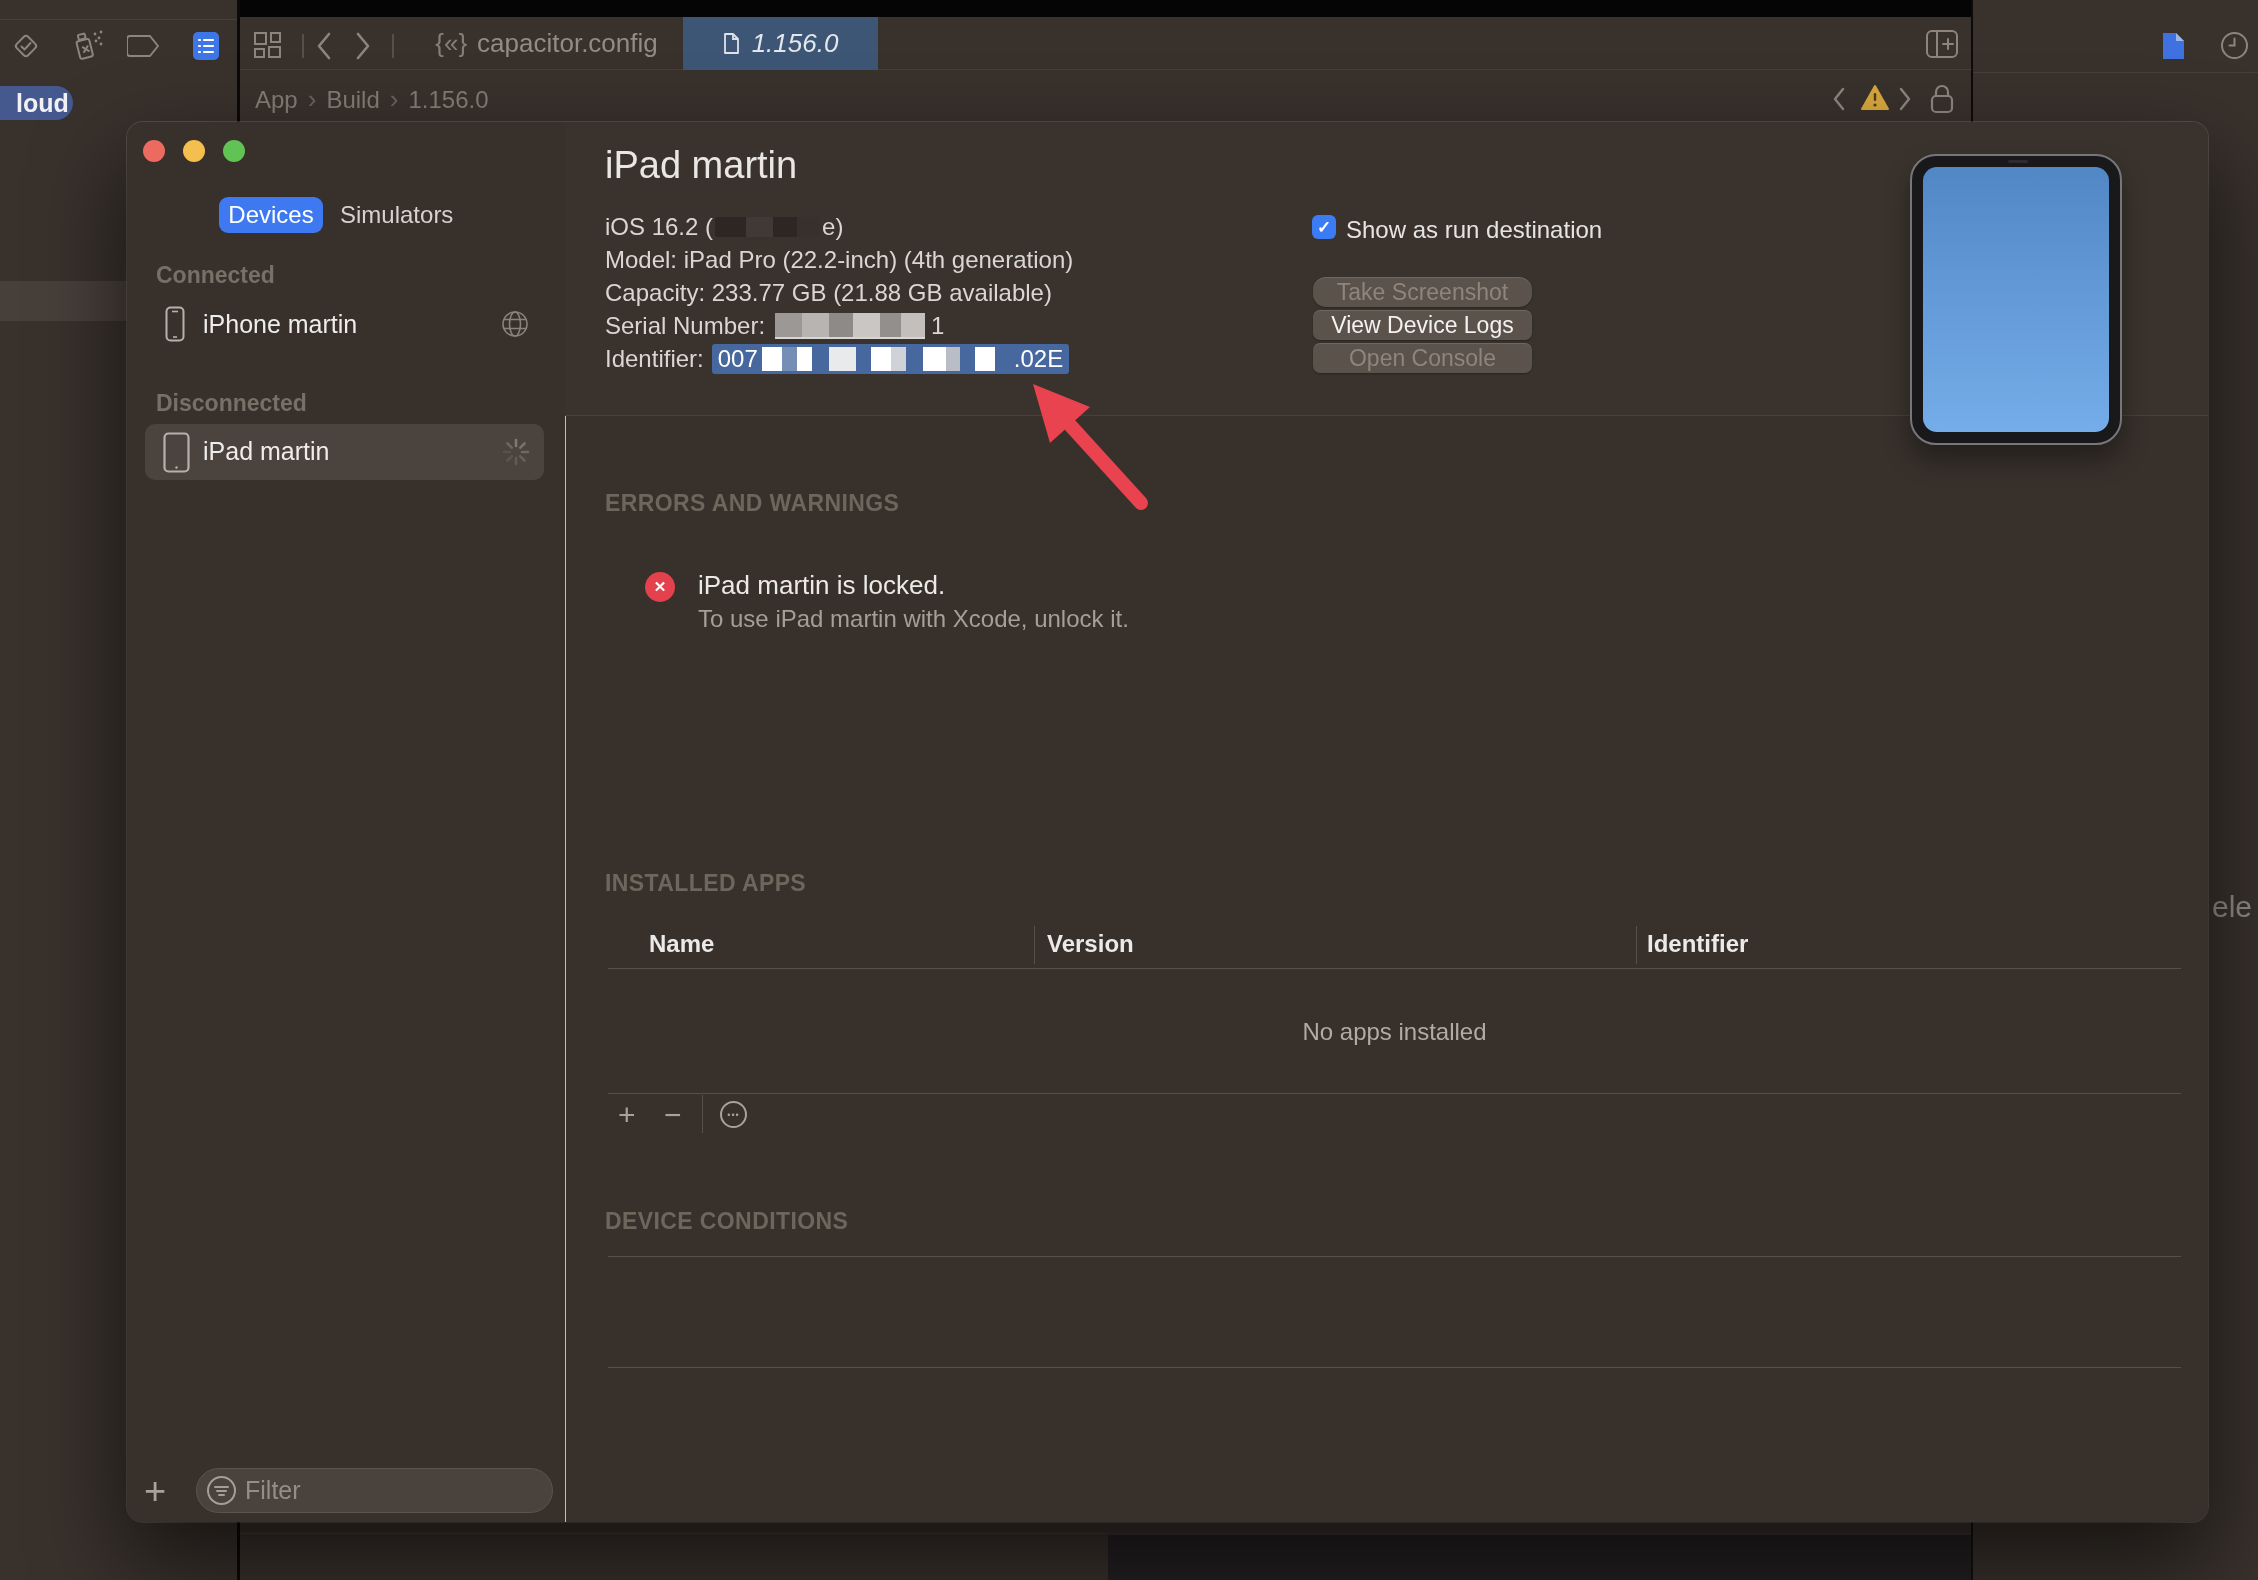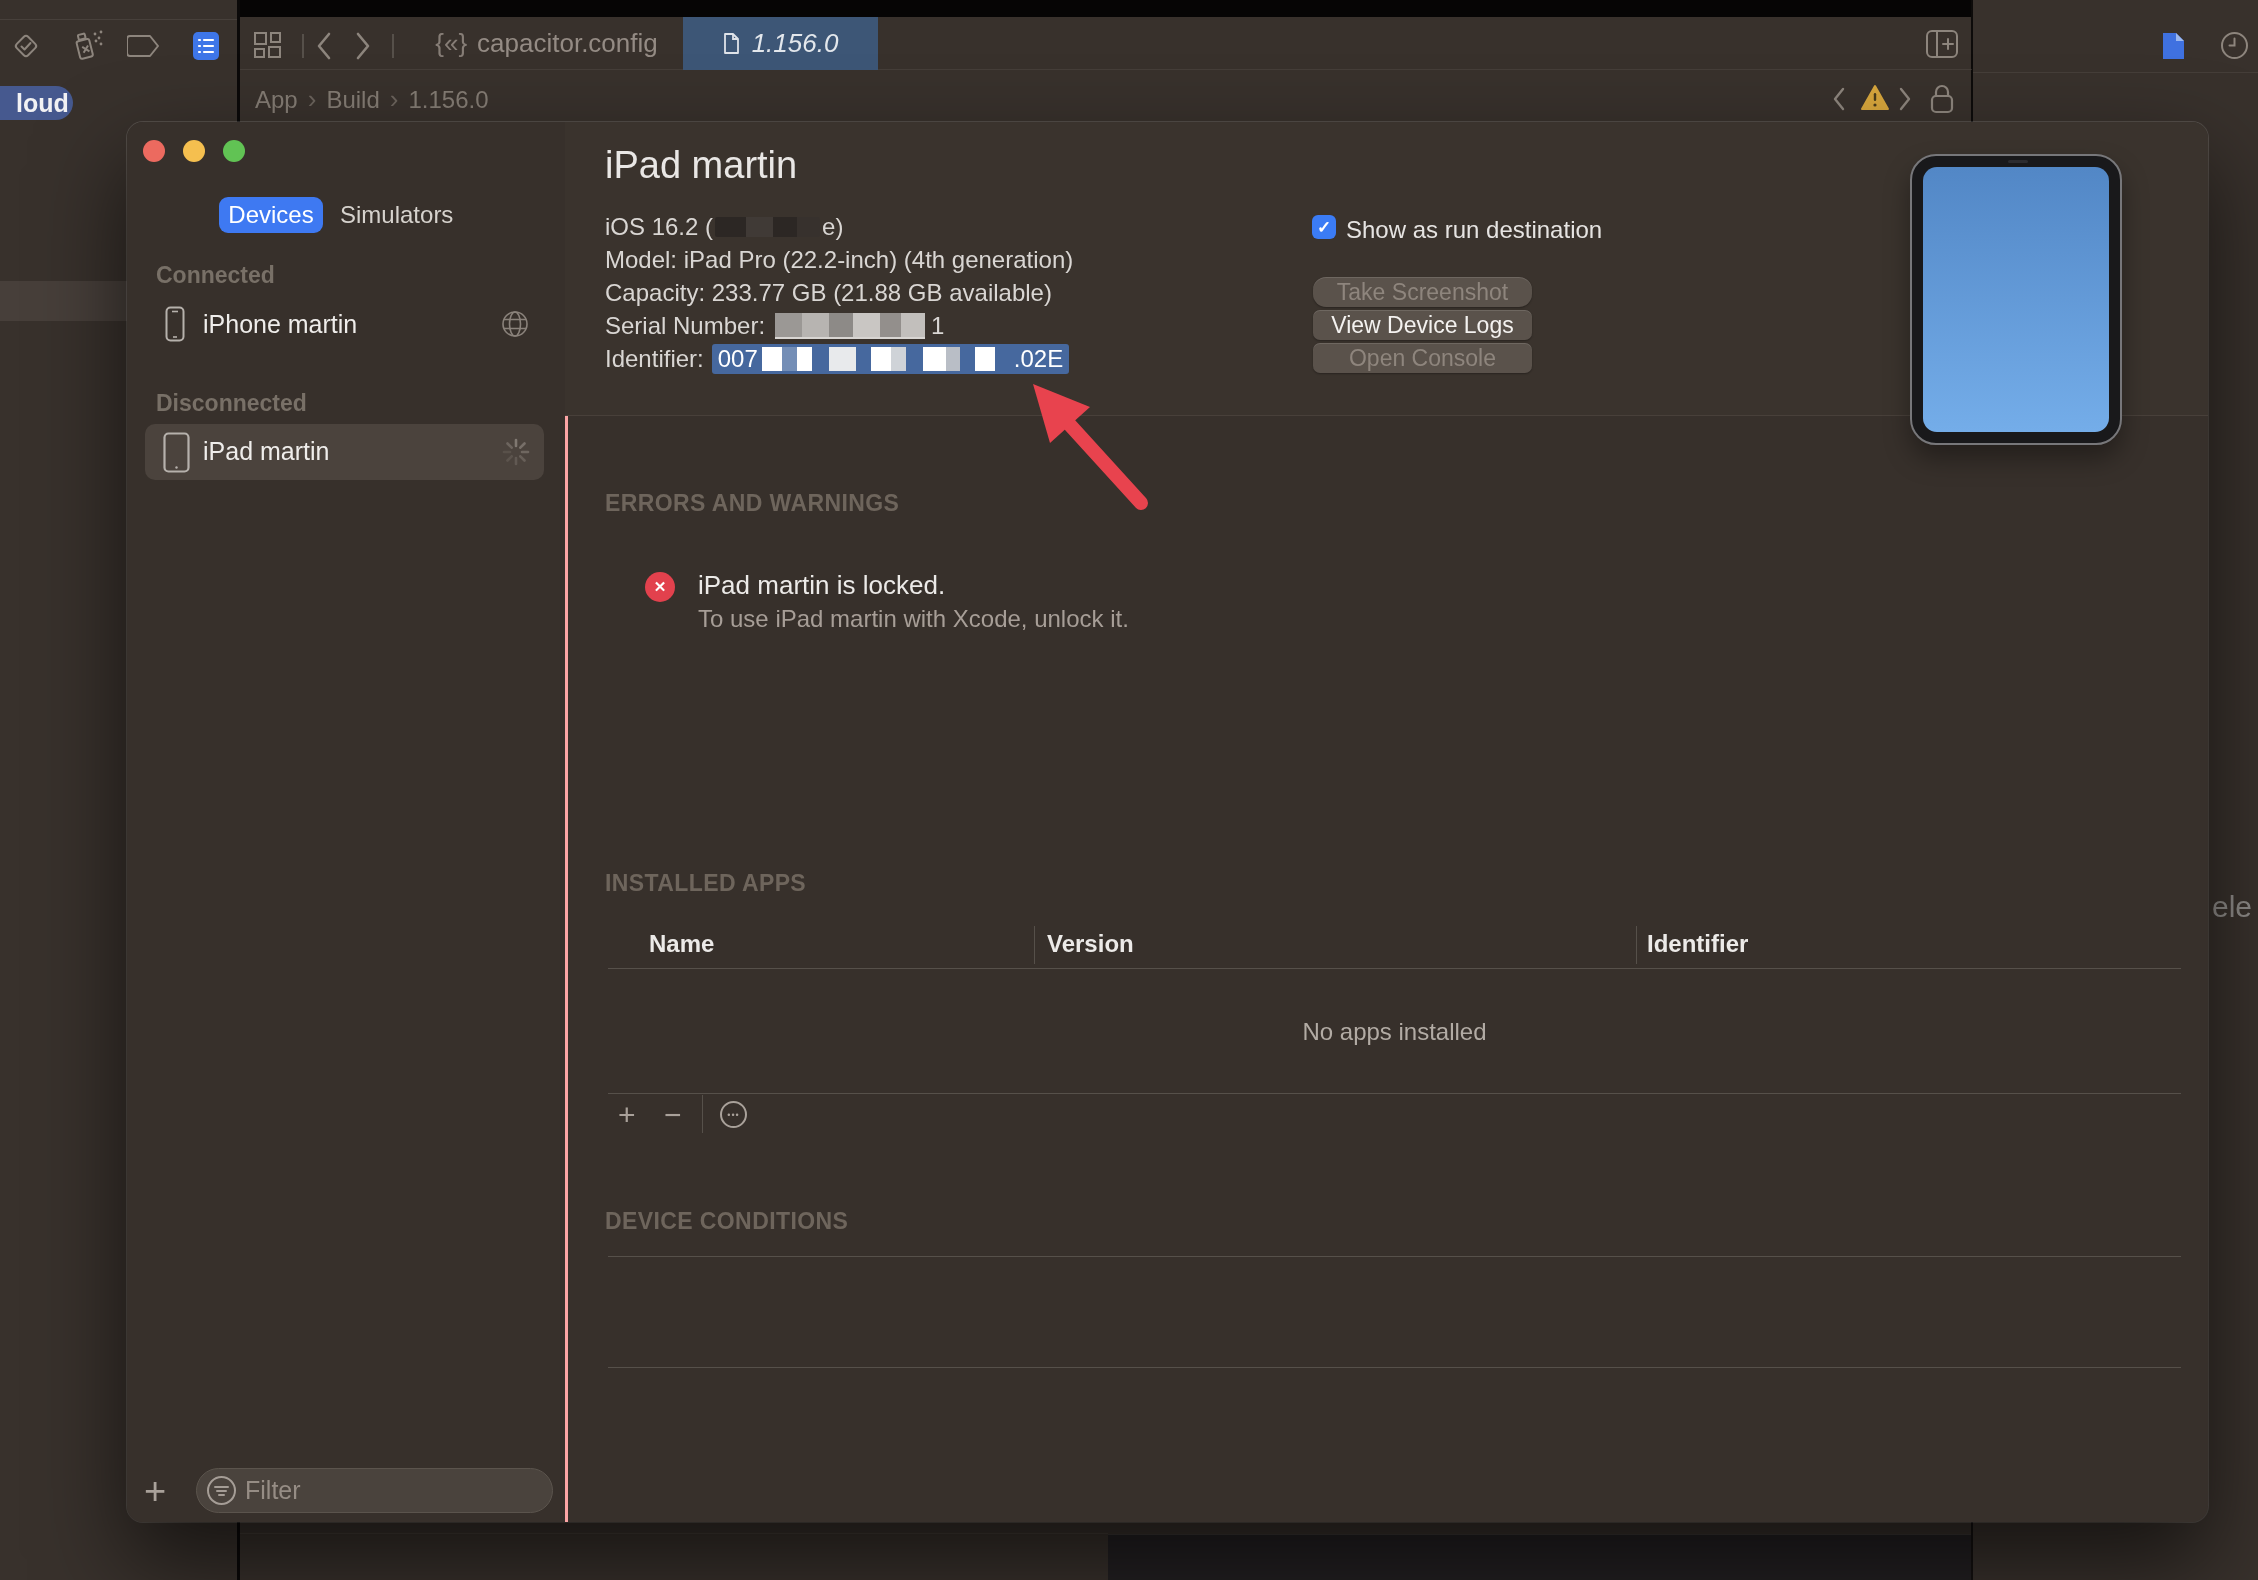--- a/index.html
+++ b/index.html
@@ -25,21 +25,21 @@
   .tab-active{background:var(--tab-blue);color:#e3e7ec;font-size:26px;font-style:italic;
     display:flex;align-items:center;justify-content:center;gap:12px;}
   .badge-loud{background:var(--badge-blue);color:#f2f2f4;font-size:25px;font-weight:600;
     border-radius:0 17px 17px 0;display:flex;align-items:center;padding-left:16px;}
 
   
   .win{position:absolute;left:127px;top:122px;width:2081px;height:1400px;border-radius:16px;
     background:var(--window-bg);box-shadow:0 40px 90px rgba(0,0,0,.6),0 0 0 1px rgba(255,255,255,.14);
     overflow:hidden;}
   .sidebar{position:absolute;left:0;top:0;width:438px;height:1400px;background:var(--window-bg);
-    border-right:3px solid #fca5a5;}
+    border-right:1px solid #fca5a5;}
   .tl{position:absolute;top:18px;width:22px;height:22px;border-radius:50%;}
   .seg-devices{position:absolute;left:92px;top:75px;width:104px;height:36px;border-radius:9px;
     background:var(--accent-blue);color:#fff;font-size:24px;font-weight:500;
     display:flex;align-items:center;justify-content:center;}
   .seg-sims{position:absolute;left:213px;top:75px;height:36px;color:#d6d2cd;font-size:24px;
     display:flex;align-items:center;}
   .side-head{position:absolute;left:29px;color:#787067;font-size:23px;font-weight:700;}
   .side-label{color:#efedeb;font-size:25px;}
   .sel-row{position:absolute;left:18px;top:302px;width:399px;height:56px;border-radius:10px;
     background:var(--sidebar-sel);}

